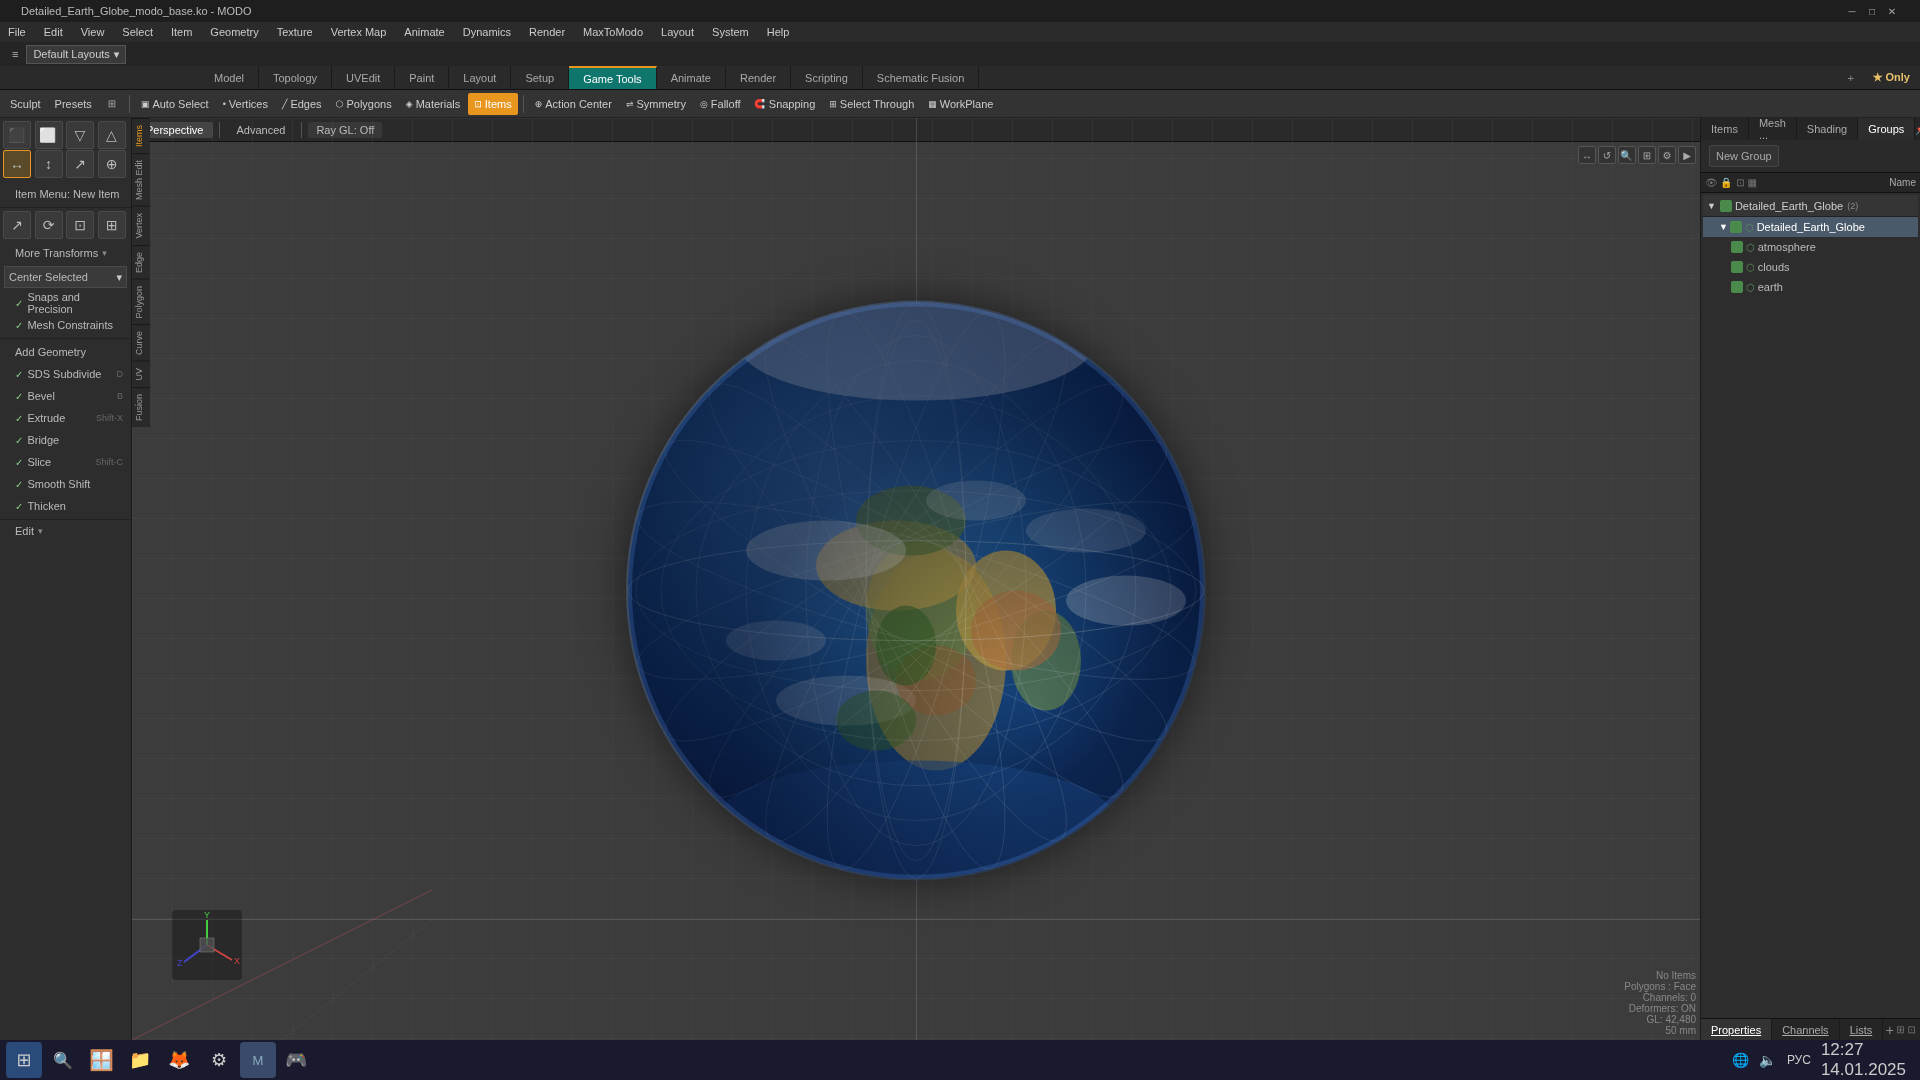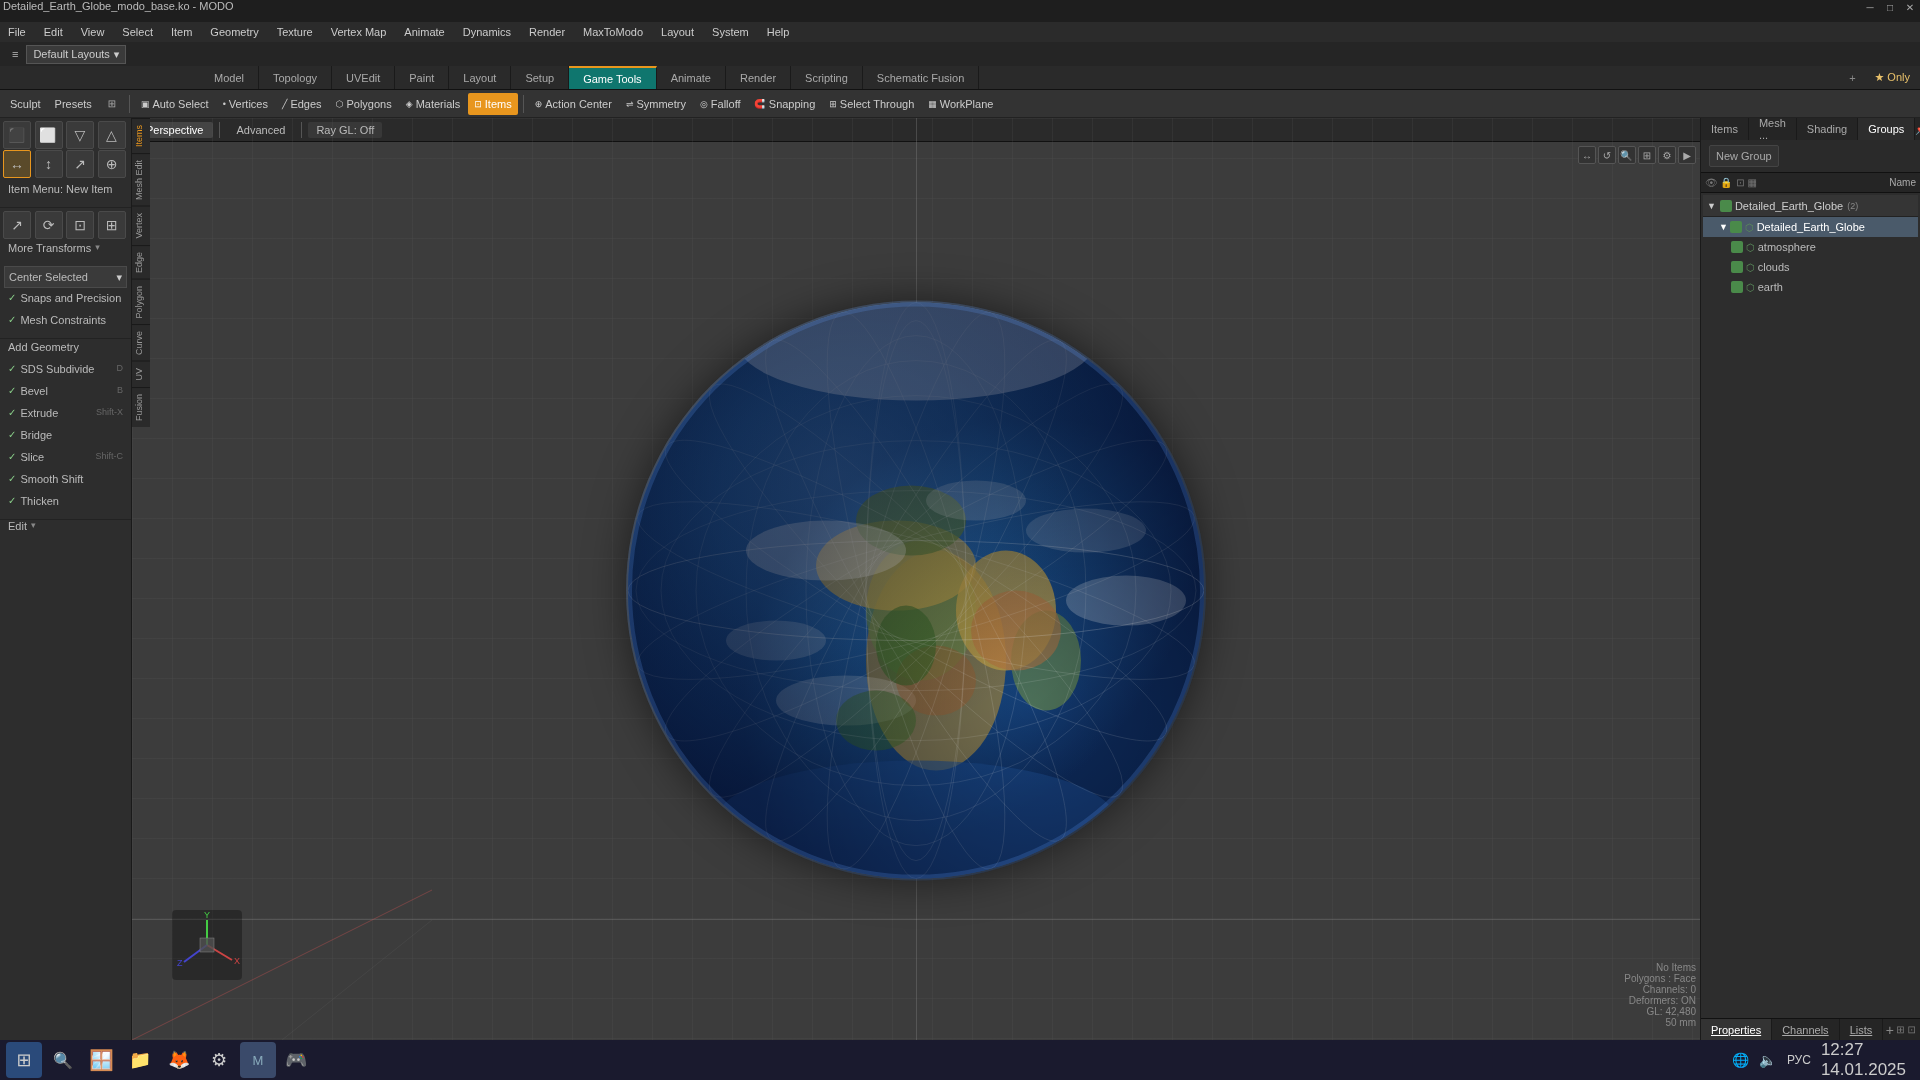--- a/index.html
+++ b/index.html
@@ -12,22 +12,22 @@
       color: #ccc;
       overflow: hidden;
       user-select: none;
     }
 
     
     #title-bar {
       height: 22px;
       background: #1e1e1e;
       display: flex;
-      align-items: flex-start;
-      padding: 0 3px;
+      align-items: center;
+      padding: 0 21px;
       justify-content: space-between;
       gap: 47px;
     }
     #title-bar .title {
       font-size: 11px;
       color: #bbb;
     }
     #title-bar .win-controls {
       display: flex;
       gap: 6px;
@@ -117,20 +117,21 @@
       justify-content: center;
       color: #888;
       cursor: pointer;
     }
     #main-tabs .tab-only {
       display: flex;
       align-items: center;
       padding: 0 10px;
       font-size: 11px;
       color: #e8c06a;
+      font-weight: bold;
     }
 
     
     #tool-bar {
       height: 28px;
       background: #333;
       display: flex;
       align-items: center;
       padding: 0 4px;
       gap: 2px;
@@ -216,26 +217,28 @@
     .side-tab.active { color: #e8961e; }
 
     .left-section {
       padding: 2px 4px;
       border-bottom: 1px solid #222;
     }
 
     .tool-btn {
       height: 22px;
       display: flex;
+      align-items: center;
       gap: 4px;
       padding: 0 4px;
       font-size: 11px;
       color: #bbb;
       cursor: pointer;
       border-radius: 2px;
+      margin-left: 7px;
     }
     .tool-btn .key-hint {
       margin-left: auto;
       font-size: 9px;
       color: #666;
     }
 
     
     .icon-grid {
       display: grid;
@@ -366,21 +369,21 @@
       position: absolute;
       bottom: 60px;
       left: 40px;
       width: 70px;
       height: 70px;
     }
 
     
     #info-overlay {
       position: absolute;
-      bottom: 12px;
+      bottom: 4px;
       right: 4px;
       text-align: right;
       font-size: 10px;
       color: #888;
     }
 
     
     #right-panel {
       width: 220px;
       background: #2d2d2d;

